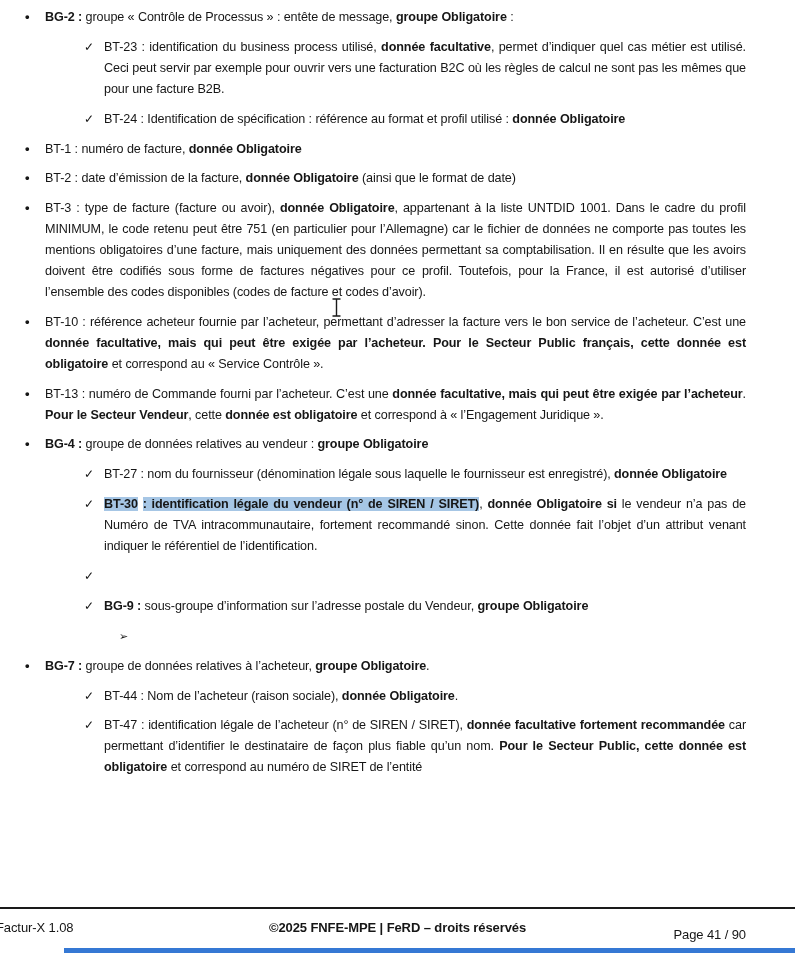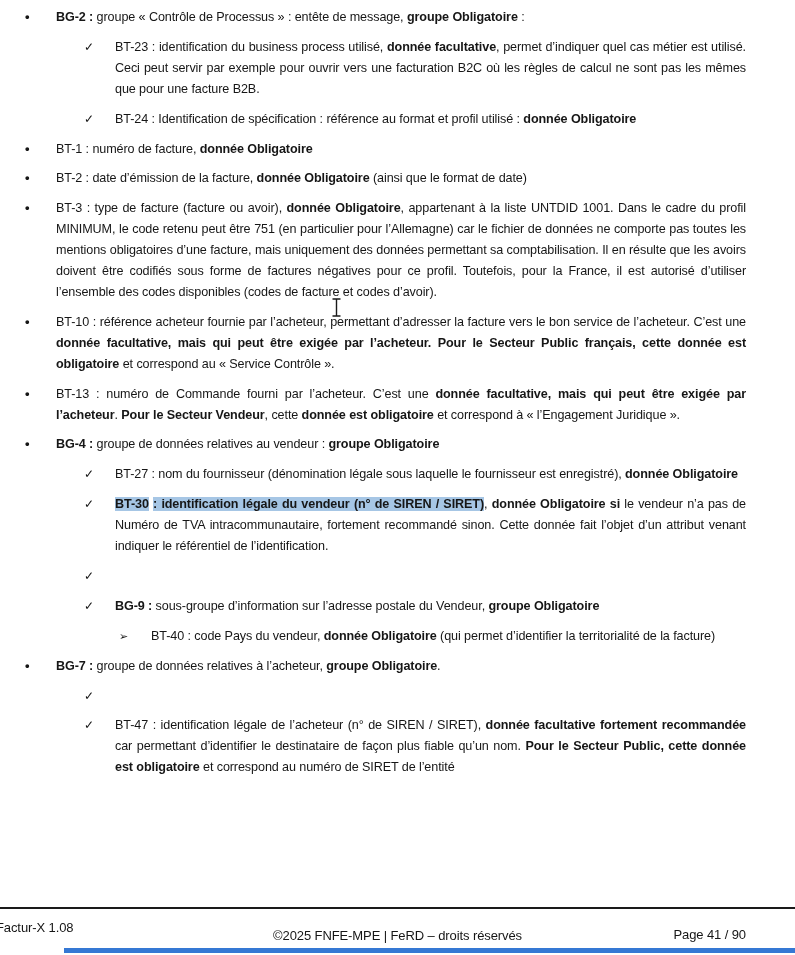--- a/index.html
+++ b/index.html
@@ -15,32 +15,32 @@
     font-size:12.6px; line-height:20.9px; letter-spacing:-0.1px;
   }
   .item { display:flex; margin-bottom:9px; }
   .item.lvl1 { padding-left:25px; }
   .item.lvl2 { padding-left:84px; }
   .item.lvl3 { padding-left:119px; }
   .marker { flex:0 0 auto; display:inline-block; }
   .m1 { width:20px; font-size:13px; font-weight:bold; }
   .m2 { width:20px; font-size:12px; }
   .m3 { width:21px; font-size:11px; }
-  .para { flex:1 1 auto; text-align:justify;margin-left:11px; }
+  .para { flex:1 1 auto; text-align:justify; }
   .para span.b { font-weight:bold; }
   .para span.h { background:#a6c6e5;font-weight:bold; }
   .footer-rule {
     position:absolute; left:0; right:0; top:907px; height:2px; background:#1a1a1a;
   }
   .footer {
     position:absolute; left:0; right:0; top:920px; height:22px;
     font-size:13px; letter-spacing:-0.1px; color:#161616;
   }
   .footer .f-left  { position:absolute; left:-4px; top:0; }
-  .footer .f-center{ position:absolute; left:50%; transform:translateX(-50%); top:8px; }
+  .footer .f-center{ position:absolute; left:50%; transform:translateX(-50%); top:0;font-weight:bold; }
   .footer .f-right { position:absolute; right:49px; top:7px; }
   .bottom-bar {
     position:absolute; left:64px; right:0; top:948px; height:5px;
     background:#3578d4;
   }
   .cursor {
     position:absolute; left:330px; top:297px; width:13px; height:21px;
     pointer-events:none;
   }
 </style>
@@ -94,28 +94,28 @@
     </div>
     <div class="item lvl2">
       <span class="marker m2">✓</span>
     </div>
     <div class="item lvl2">
       <span class="marker m2">✓</span>
       <div class="para"><span class="b">BG-9 :</span><span> sous-groupe d’information sur l’adresse postale du Vendeur, </span><span class="b">groupe Obligatoire</span></div>
     </div>
     <div class="item lvl3">
       <span class="marker m3">➢</span>
-      <div class="para"><span>BT-40 : code Pays du vendeur, </span><span class="b">donnée Obligatoire</span><span> (qui permet d’identifier la territorialité de la facture)</span></div>
     </div>
     <div class="item lvl1">
       <span class="marker m1">•</span>
       <div class="para"><span class="b">BG-7 :</span><span> groupe de données relatives à l’acheteur, </span><span class="b">groupe Obligatoire</span><span>.</span></div>
     </div>
     <div class="item lvl2">
       <span class="marker m2">✓</span>
+      <div class="para"><span>BT-44 : Nom de l’acheteur (raison sociale), </span><span class="b">donnée Obligatoire</span><span>.</span></div>
     </div>
     <div class="item lvl2">
       <span class="marker m2">✓</span>
       <div class="para"><span>BT-47 : identification légale de l’acheteur (n° de SIREN / SIRET), </span><span class="b">donnée facultative fortement recommandée</span><span> car permettant d’identifier le destinataire de façon plus fiable qu’un nom. </span><span class="b">Pour le Secteur Public, cette donnée est obligatoire</span><span> et correspond au numéro de SIRET de l’entité</span></div>
     </div>
   </div>
 
 <svg class="cursor" viewBox="0 0 13 21">
   <g stroke="#ffffff" stroke-width="4" fill="none" stroke-linecap="round">
     <path d="M3 2 H10 M6.5 2 V19 M3 19 H10"></path>

